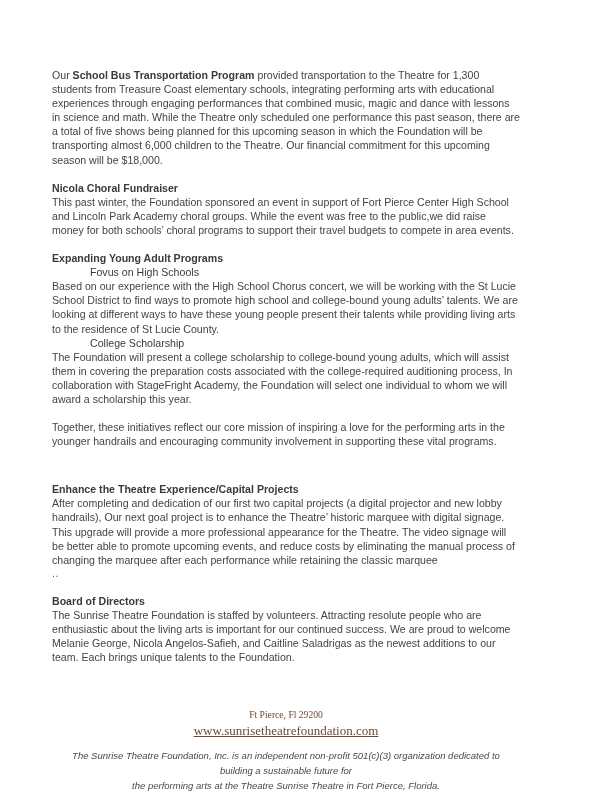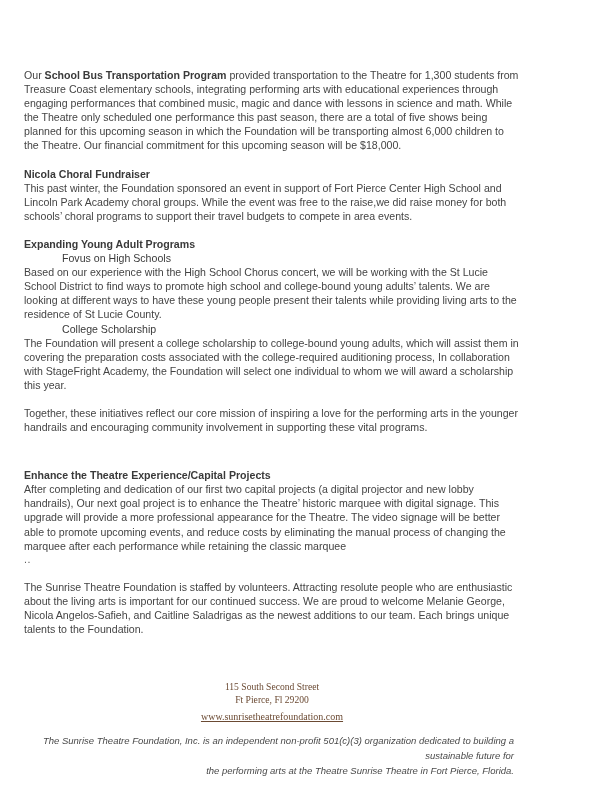--- a/index.html
+++ b/index.html
@@ -14,21 +14,21 @@
     overflow: hidden;
     font-family: "Liberation Sans", sans-serif;
     color: #3b3b3b;
     -webkit-font-smoothing: antialiased;
   }
   .page {
     position: relative;
     width: 552px;
     height: 792px;
     box-sizing: border-box;
-    padding: 68px 32px 0 24px;
+    padding: 68px 32px 0 52px;
   }
   .body-text {
     font-size: 10.6px;
     line-height: 14.1px;
     color: #444444;
     text-align: left;
     margin: 0;
   }
   .section-heading {
     font-size: 10.6px;
@@ -64,52 +64,52 @@
   }
   .footer-address {
     font-family: "Liberation Serif", serif;
     font-size: 9.6px;
     line-height: 13px;
     color: #6b4a33;
     margin: 0;
   }
   .footer-url {
     font-family: "Liberation Serif", serif;
-    font-size: 10px;
+    font-size: 13px;
     line-height: 13px;
     color: #6b4a33;
     text-decoration: underline;
     margin: 0;
     display: inline-block;
   }
   .footer-url-row { margin: 0; }
 
   .disclaimer {
     margin: 9px 0 0 0;
     font-family: "Liberation Sans", sans-serif;
     font-style: italic;
     font-size: 9.5px;
     line-height: 15px;
     color: #4a4a4a;
     text-align: center;
     padding: 0 6px;
   }
-  .disclaimer .line { display: block; text-align: right; }
+  .disclaimer .line { display: block; }
 </style>
 </head>
 <body>
 
 <div class="page">
 
   <p class="body-text"><span>Our </span><b class="inline-bold">School Bus Transportation Program</b><span> provided transportation to the Theatre for 1,300 students from Treasure Coast elementary schools, integrating performing arts with educational experiences through engaging performances that combined music, magic and dance with lessons in science and math. While the Theatre only scheduled one performance this past season, there are a total of five shows being planned for this upcoming season in which the Foundation will be transporting almost 6,000 children to the Theatre. Our financial commitment for this upcoming season will be $18,000.</span></p>
 
   <div class="gap-block"></div>
 
   <p class="section-heading">Nicola Choral Fundraiser</p>
-  <p class="body-text">This past winter, the Foundation sponsored an event in support of Fort Pierce Center High School and Lincoln Park Academy choral groups. While the event was free to the raise,we did raise money for both schools’ choral programs to support their travel budgets to compete in area events.</p>
+  <p class="body-text">This past winter, the Foundation sponsored an event in support of Fort Pierce Center High School and Lincoln Park Academy choral groups. While the event was free to the public,we did raise money for both schools’ choral programs to support their travel budgets to compete in area events.</p>
 
   <div class="gap-block"></div>
 
   <p class="section-heading">Expanding Young Adult Programs</p>
   <p class="sub-heading">Fovus on High Schools</p>
   <p class="body-text">Based on our experience with the High School Chorus concert, we will be working with the St Lucie School District to find ways to promote high school and college-bound young adults’ talents. We are looking at different ways to have these young people present their talents while providing living arts to the residence of St Lucie County.</p>
   <p class="sub-heading">College Scholarship</p>
   <p class="body-text">The Foundation will present a college scholarship to college-bound young adults, which will assist them in covering the preparation costs associated with the college-required auditioning process, In collaboration with StageFright Academy, the Foundation will select one individual to whom we will award a scholarship this year.</p>
 
   <div class="gap-block"></div>
@@ -117,24 +117,24 @@
   <p class="body-text">Together, these initiatives reflect our core mission of inspiring a love for the performing arts in the younger handrails and encouraging community involvement in supporting these vital programs.</p>
 
   <div class="gap-xlarge"></div>
 
   <p class="section-heading">Enhance the Theatre Experience/Capital Projects</p>
   <p class="body-text">After completing and dedication of our first two capital projects (a digital projector and new lobby handrails), Our next goal project is to enhance the Theatre’ historic marquee with digital signage. This upgrade will provide a more professional appearance for the Theatre. The video signage will be better able to promote upcoming events, and reduce costs by eliminating the manual process of changing the marquee after each performance while retaining the classic marquee</p>
   <p class="stray-line">..</p>
 
   <div class="gap-block"></div>
 
+  <p class="section-heading">Board of Directors</p>
   <p class="body-text">The Sunrise Theatre Foundation is staffed by volunteers. Attracting resolute people who are enthusiastic about the living arts is important for our continued success. We are proud to welcome Melanie George, Nicola Angelos-Safieh, and Caitline Saladrigas as the newest additions to our team. Each brings unique talents to the Foundation.</p>
 
   <div class="footer">
-    <p class="footer-address">115 South Second Street</p>
     <p class="footer-address">Ft Pierce, Fl 29200</p>
     <p class="footer-url-row"><a class="footer-url" href="#">www.sunrisetheatrefoundation.com</a></p>
 
     <p class="disclaimer">
       <span class="line">The Sunrise Theatre Foundation, Inc. is an independent non-profit 501(c)(3) organization dedicated to building a sustainable future for</span>
       <span class="line">the performing arts at the Theatre Sunrise Theatre in Fort Pierce, Florida.</span>
     </p>
   </div>
 
 </div>

